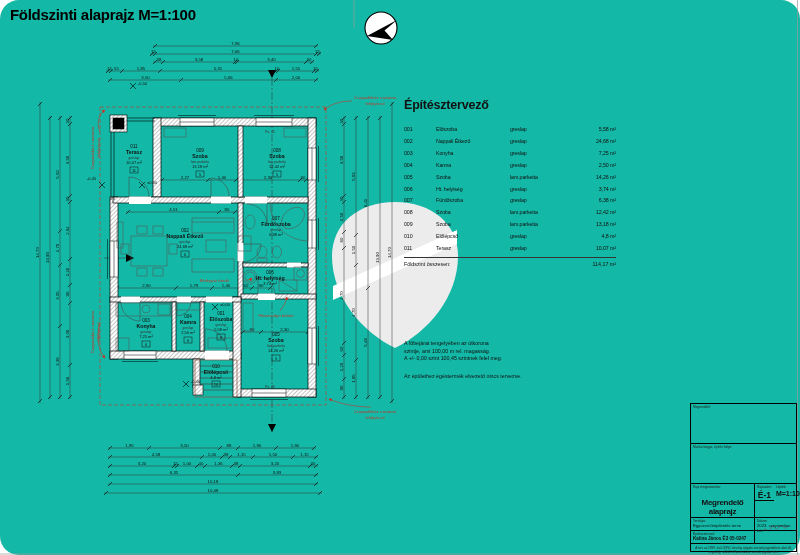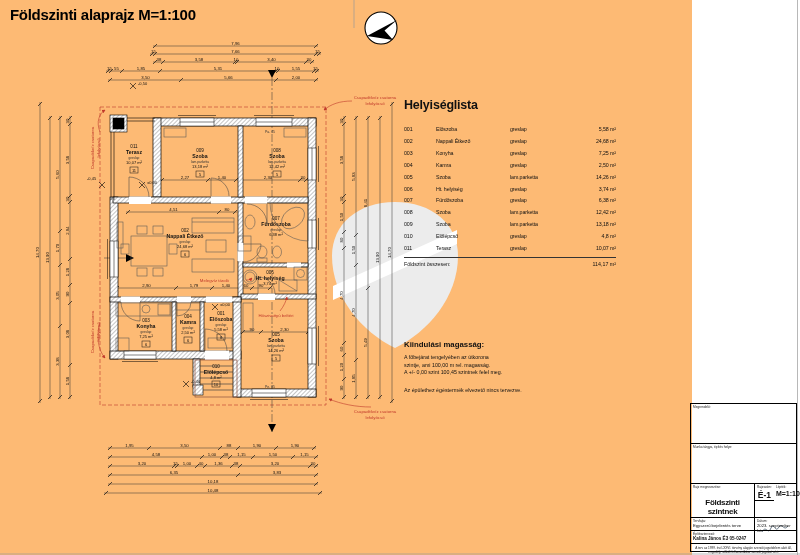--- a/index.html
+++ b/index.html
@@ -1,17 +1,17 @@
 <!DOCTYPE html>
 <html><head>
 <meta charset="utf-8">
 <style>
   html,body{margin:0;padding:0;width:800px;height:555px;background:#fff;overflow:hidden;
             font-family:"Liberation Sans",sans-serif;-webkit-font-smoothing:antialiased;}
-  #sheet{position:relative;width:692px;height:555px;background:#fdba74;}
+  #sheet{position:relative;width:800px;height:555px;background:#14b8a6;border-radius:19px;}
   svg{position:absolute;left:0;top:0;}
   svg text{font-family:"Liberation Sans",sans-serif;fill:#111;}
   .dimtext{font-size:4.3px;fill:#111;}
   .rn{font-size:4.6px;text-anchor:middle;}
   .rl{font-size:5.2px;text-anchor:middle;font-weight:bold;}
   .rf{font-size:3.3px;text-anchor:middle;fill:#333;}
   .ra{font-size:4px;text-anchor:middle;}
   .rt{font-size:4px;text-anchor:middle;}
   .red{fill:#c0392b;font-size:4.3px;text-anchor:middle;}
   .elev{font-size:4px;}
@@ -633,21 +633,21 @@
     <line x1="797.5" y1="0" x2="797.5" y2="555"></line>
     <line x1="0" y1="554" x2="800" y2="554"></line>
   </g>
 
   <path d="M762,532 C766,524 768,536 771,528 C774,521 775,534 779,527 C782,522 784,532 788,526" fill="none" stroke="#5a6b7a" stroke-width="0.9"></path>
 </svg>
 
 <div class="pagetitle">Földszinti alaprajz M=1:100</div>
 
 <div class="roomlist">
-  <h2>Helyiséglista</h2>
+  <h2>Építésztervező</h2>
   <div class="rrow">
         <span>001</span>
         <span>Előszoba</span>
         <span>greslap</span>
         <span class="area">5,58 m²</span>
       </div>
   <div class="rrow">
         <span>002</span>
         <span>Nappali Étkező</span>
         <span>greslap</span>
@@ -707,35 +707,34 @@
         <span>greslap</span>
         <span class="area">10,07 m²</span>
       </div>
   <div class="rtotal">
         <span>Földszint összesen:</span>
         <span class="area">114,17 m²</span>
       </div>
 </div>
 
 <div class="notes">
-  <h3>Kiindulási magasság:</h3>
   <p>A főbejárat tengelyében az útkorona</p>
   <p>szintje, ami 100,00 m rel. magasság.</p>
   <p>A +/- 0,00 szint 100,45 szintnek felel meg.</p>
   <div class="gap"></div>
   <p>Az épülethez égéstermék elvezető nincs tervezve.</p>
 </div>
 
 <div class="tblock">
   <div class="tb-sec" style="height:40px;"><span class="tb-label">Megrendelő:</span></div>
   <div class="tb-sec" style="height:40px;"><span class="tb-label">Munka tárgya, építés helye:</span></div>
   <div class="tb-row" style="height:34px;">
     <div class="tb-cell tb-name">
       <span class="tb-label">Rajz megnevezése:</span>
-      <div class="val">Földszinti szintnek</div>
+      <div class="val">Megrendelő alaprajz</div>
     </div>
     <div class="tb-numcol">
       <div class="tb-num"><span class="tb-label">Rajzszám:</span>
         <div class="val">É-1</div></div>
       <div class="tb-scale"><span class="tb-label">Lépték:</span>
         <div class="val">M=1:100</div></div>
     </div>
   </div>
   <div class="tb-row" style="height:13px;">
     <div class="tb-cell tb-half"><span class="tb-label">Tervfajta:</span>

